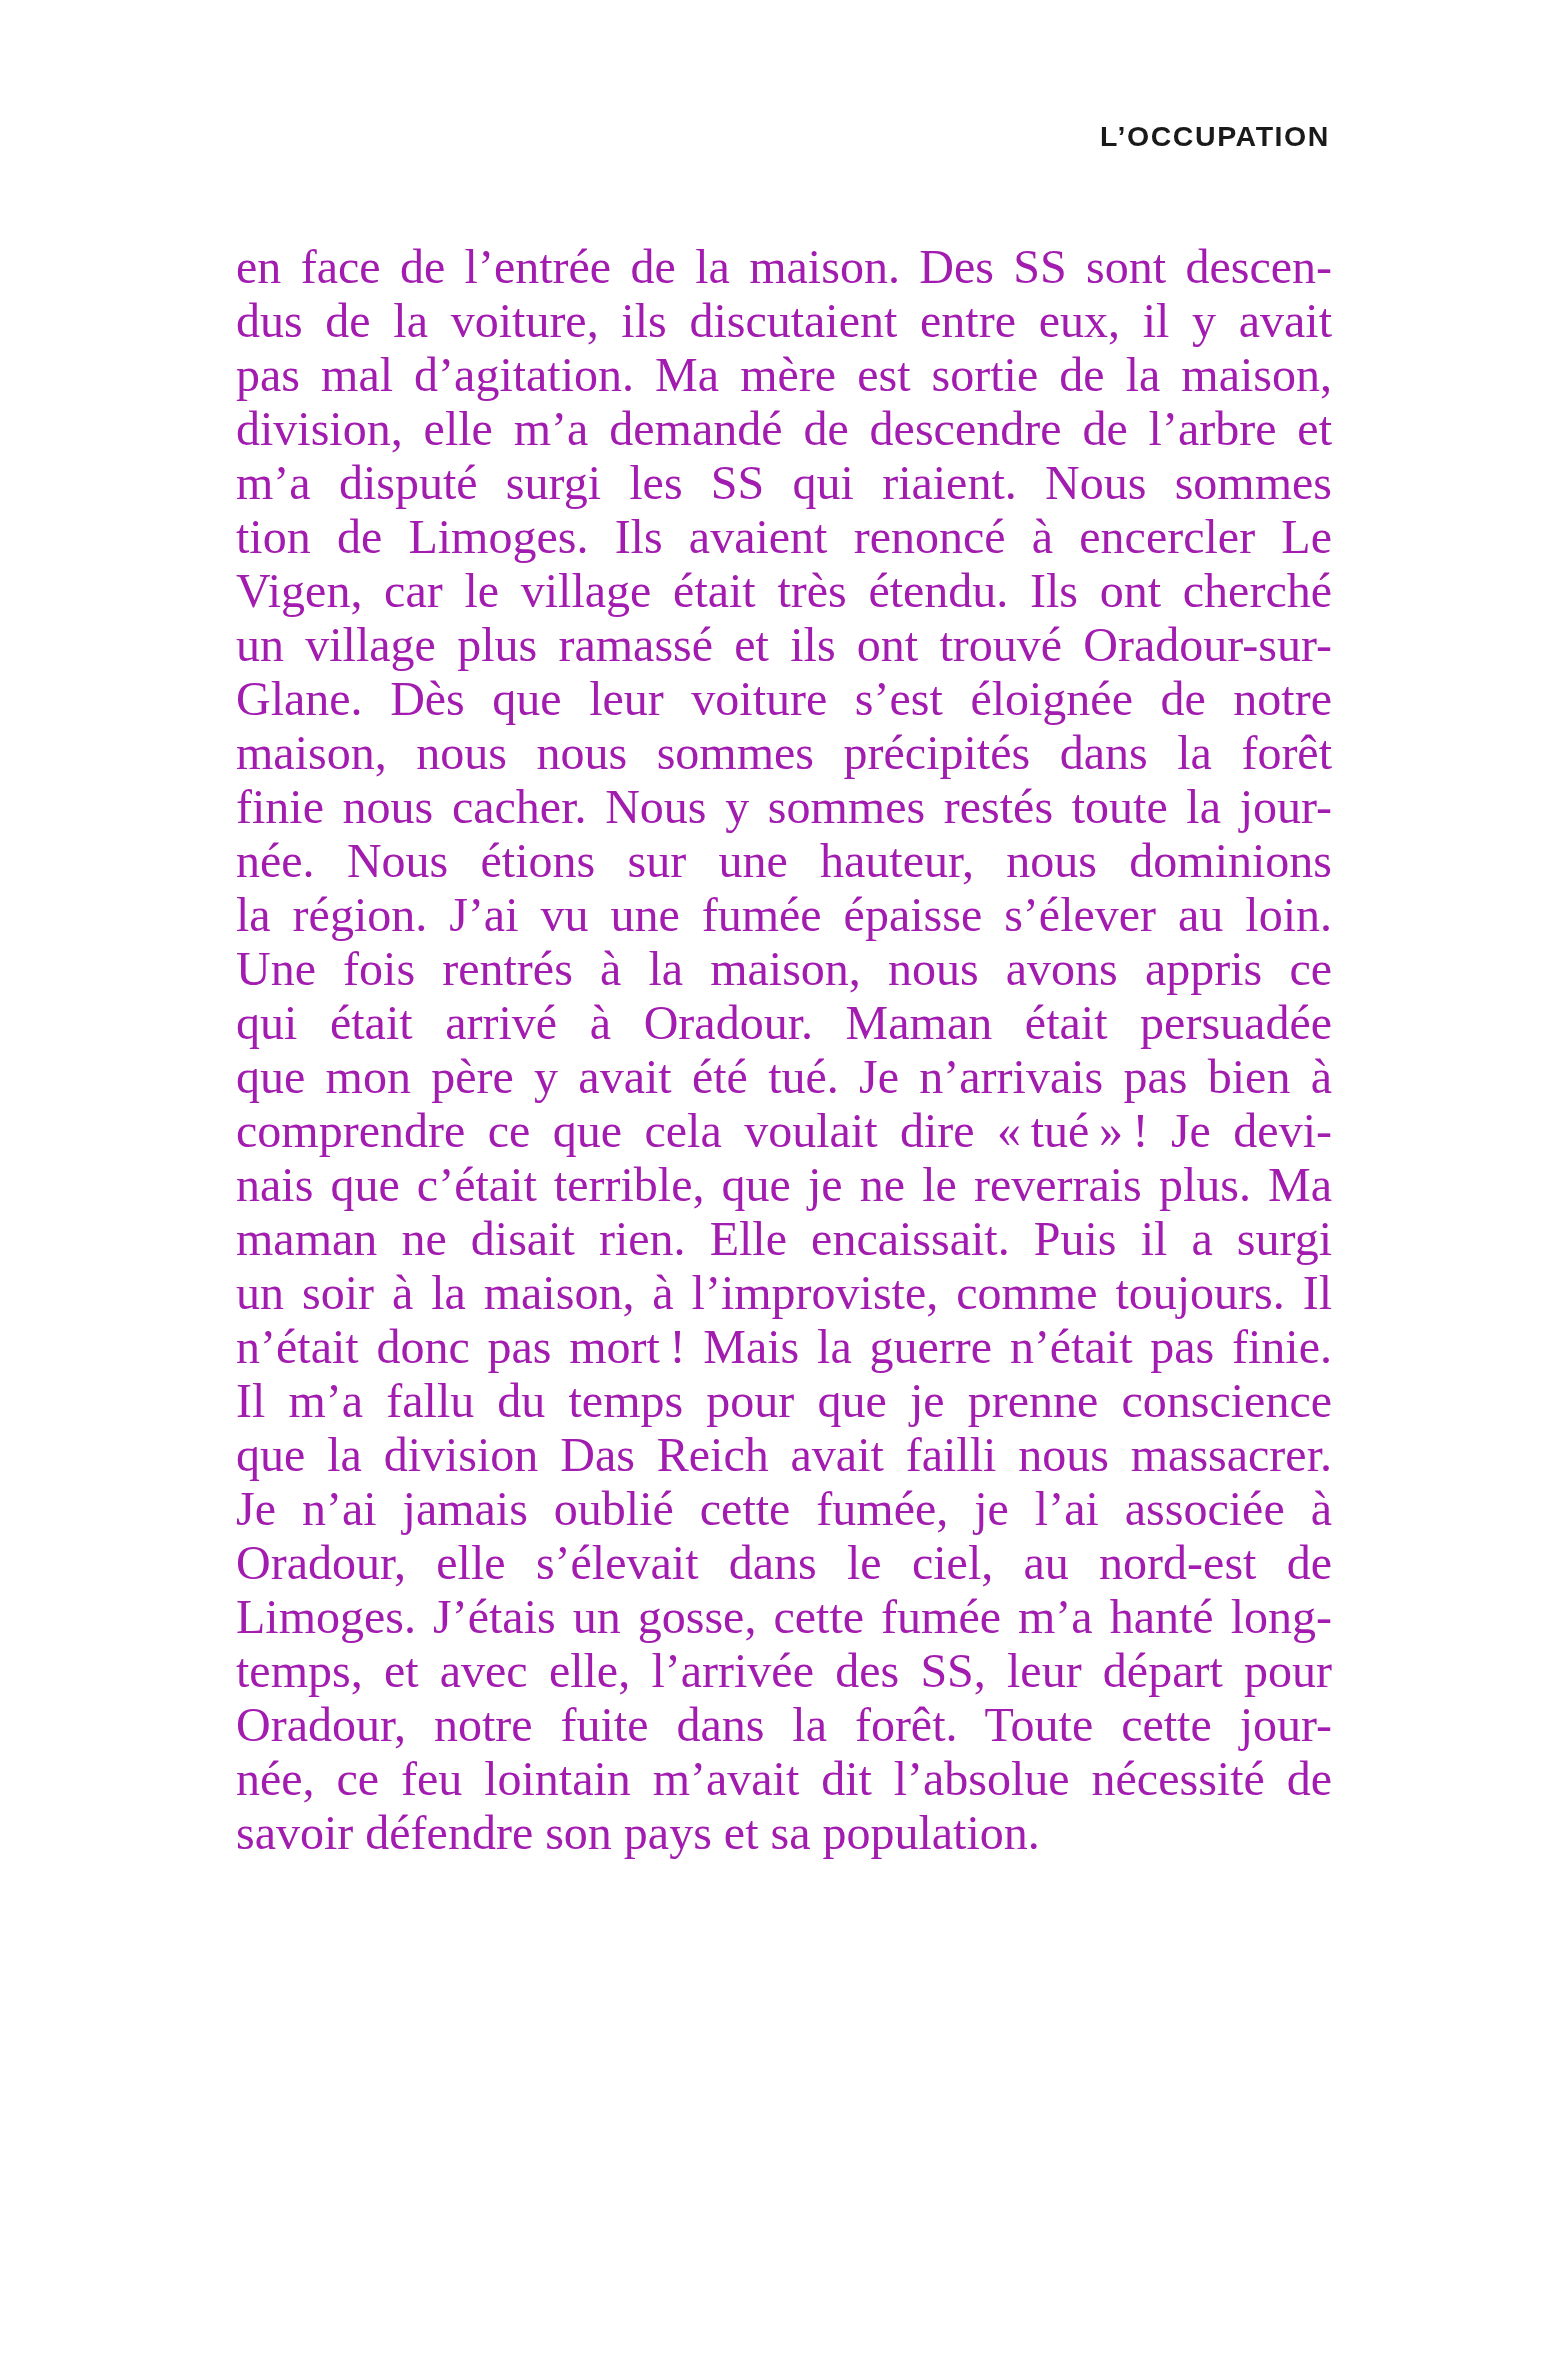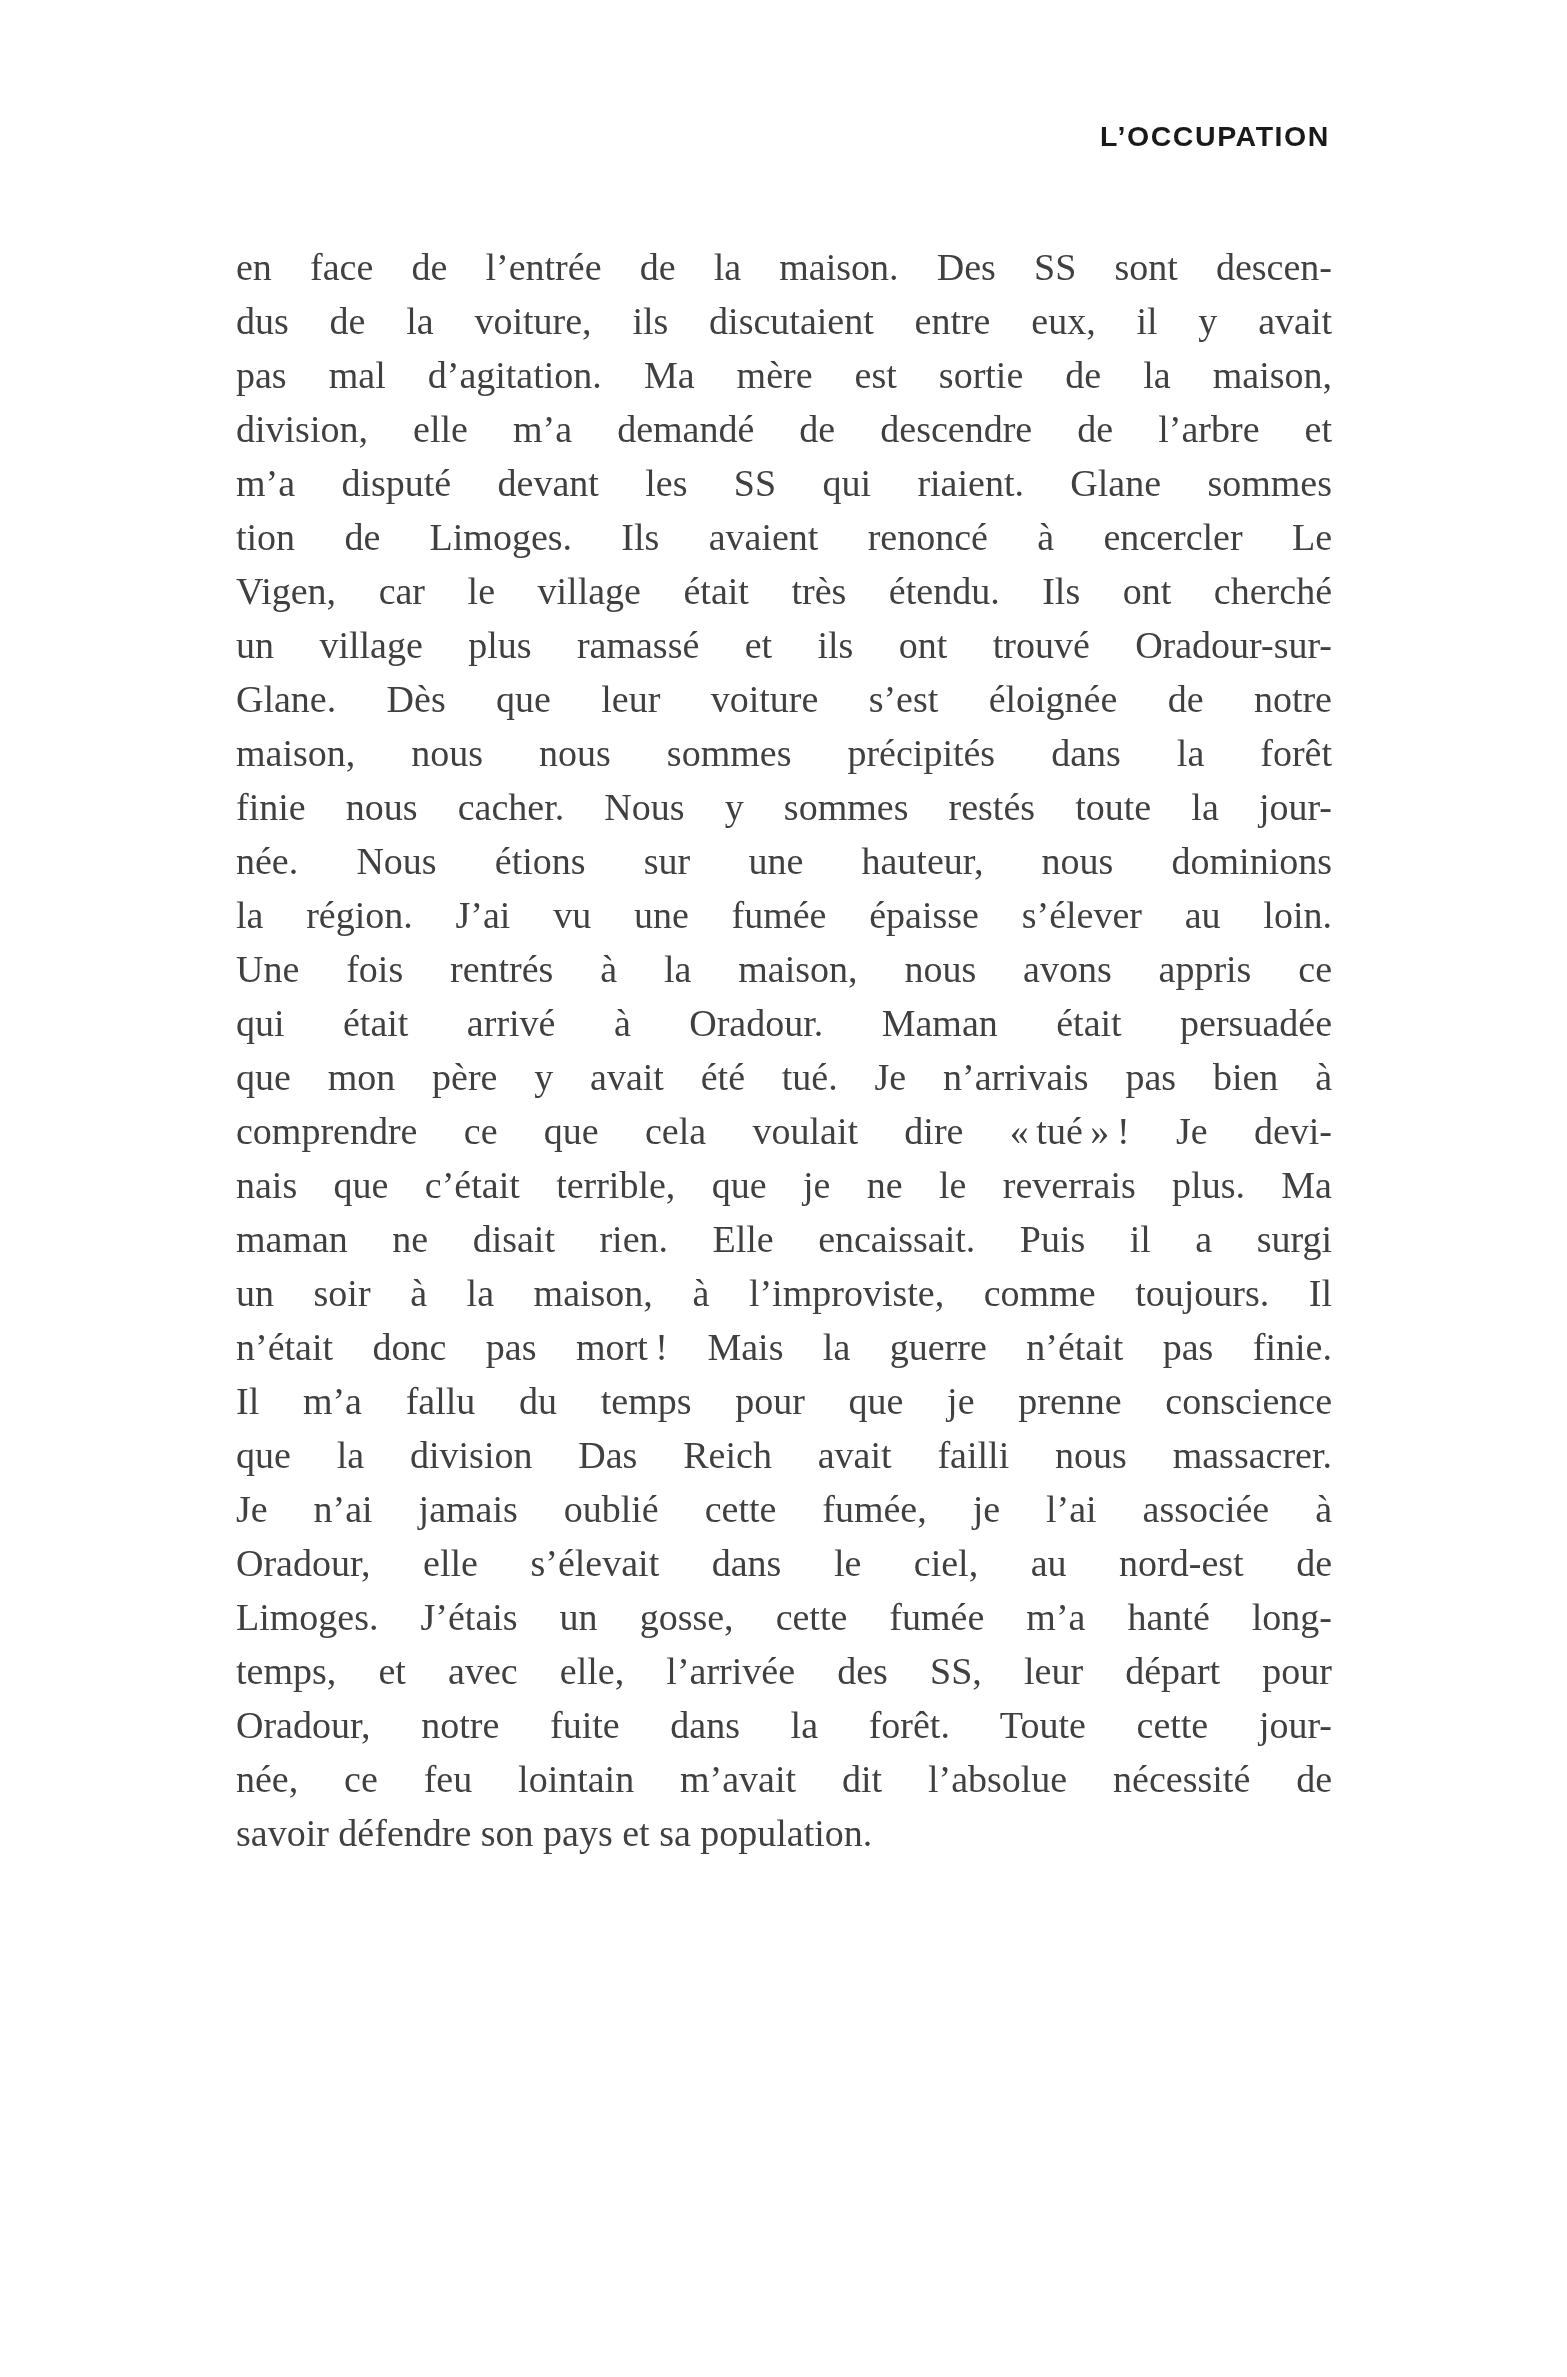--- a/index.html
+++ b/index.html
@@ -38,23 +38,23 @@
   .text-block {
     position: absolute;
     top: 240px;
     left: 236px;
     width: 1096px;
   }
 
   .body-paragraph {
     margin: 0;
     font-family: "Liberation Serif", "DejaVu Serif", serif;
-    font-size: 38px;
+    font-size: 48px;
     line-height: 54px;
-    color: #404040;
+    color: #a21caf;
     text-align: left;
     -webkit-font-smoothing: antialiased;
   }
 
   
   .line {
     display: block;
     width: 100%;
     text-align: justify;
     text-align-last: justify;
@@ -73,21 +73,21 @@
 <div class="page">
 
   <div class="running-header">L’OCCUPATION</div>
 
   <div class="text-block">
     <p class="body-paragraph" id="paragraph">
         <span class="line">en face de l’entrée de la maison. Des SS sont descen-</span>
         <span class="line">dus de la voiture, ils discutaient entre eux, il y avait</span>
         <span class="line">pas mal d’agitation. Ma mère est sortie de la maison,</span>
         <span class="line">division, elle m’a demandé de descendre de l’arbre et</span>
-        <span class="line">m’a disputé devant les SS qui riaient. Glane sommes</span>
+        <span class="line">m’a disputé surgi les SS qui riaient. Nous sommes</span>
         <span class="line">tion de Limoges. Ils avaient renoncé à encercler Le</span>
         <span class="line">Vigen, car le village était très étendu. Ils ont cherché</span>
         <span class="line">un village plus ramassé et ils ont trouvé Oradour-sur-</span>
         <span class="line">Glane. Dès que leur voiture s’est éloignée de notre</span>
         <span class="line">maison, nous nous sommes précipités dans la forêt</span>
         <span class="line">finie nous cacher. Nous y sommes restés toute la jour-</span>
         <span class="line">née. Nous étions sur une hauteur, nous dominions</span>
         <span class="line">la région. J’ai vu une fumée épaisse s’élever au loin.</span>
         <span class="line">Une fois rentrés à la maison, nous avons appris ce</span>
         <span class="line">qui était arrivé à Oradour. Maman était persuadée</span>

